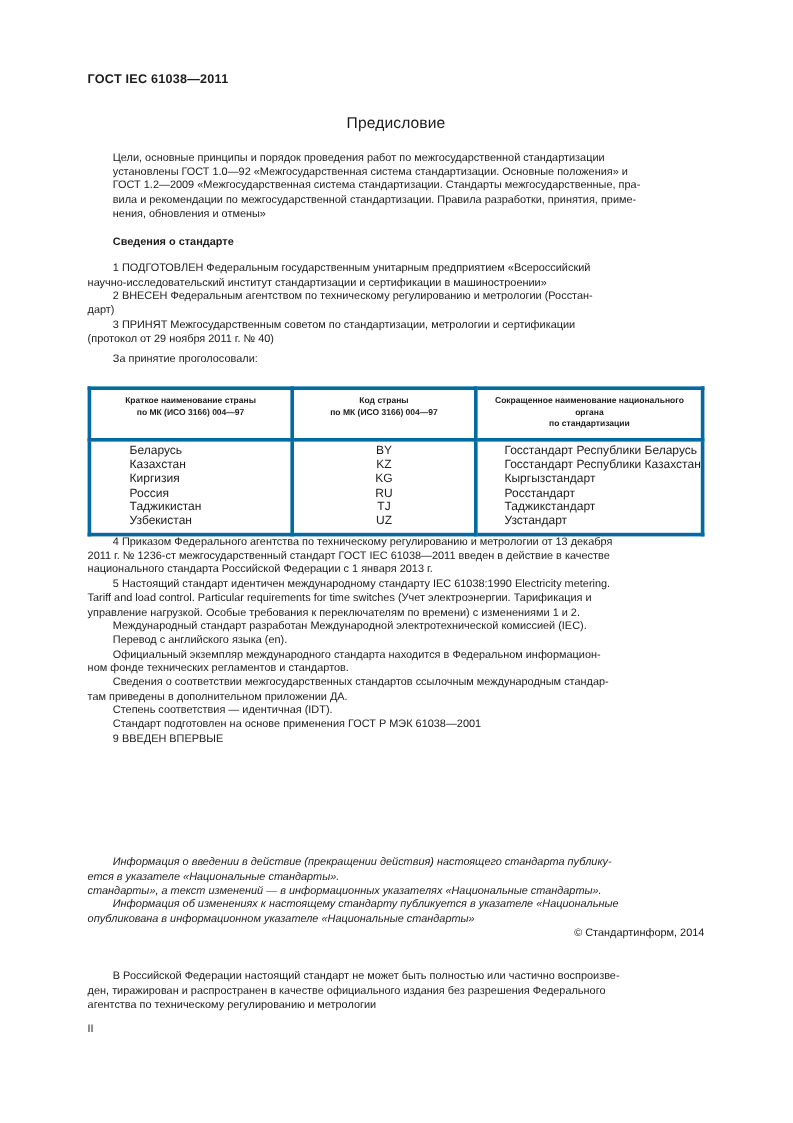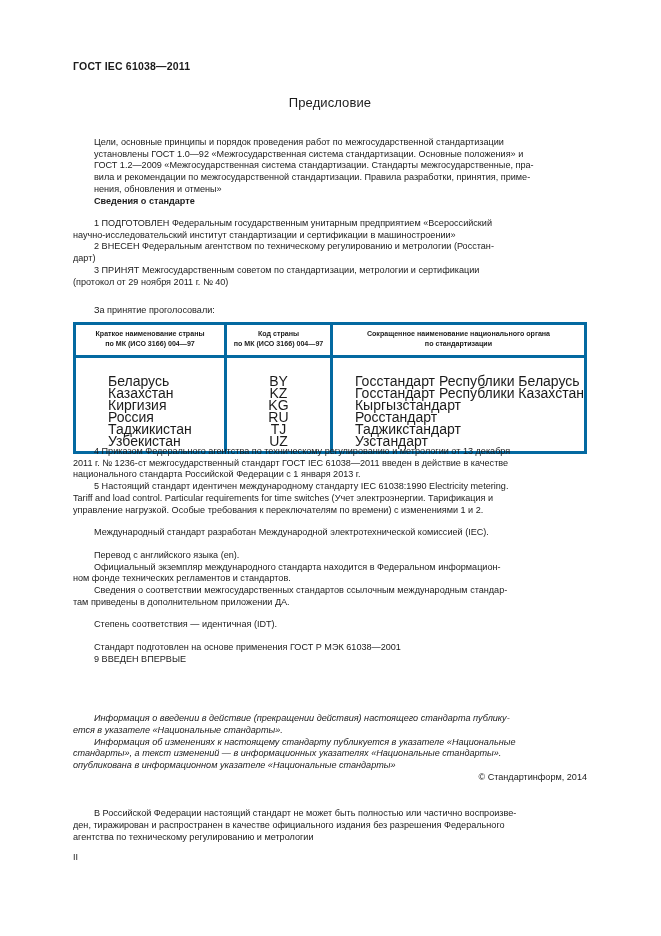--- a/index.html
+++ b/index.html
@@ -49,21 +49,20 @@
     line-height: 11.7px;
     text-align: justify;
     text-justify: inter-word;
   }
   .body-block p {
     margin: 0;
     text-align: justify;
   }
   .body-block p.indent {
     text-indent: 21px;
-    margin-top: 11px;
   }
   .body-block p.noj {
     text-align: left;
   }
   .sub-head {
     font-weight: bold;
     text-indent: 21px;
     font-size: 9.1px;
   }
   .gap-tiny { height: 6px; }
@@ -95,23 +94,23 @@
     vertical-align: top;
   }
   table.vote-table th {
     font-weight: bold;
     font-size: 7.1px;
     line-height: 9.6px;
     text-align: center;
     padding: 5px 4px 6px 4px;
   }
   table.vote-table td.cell {
-    font-size: 14px;
+    font-size: 10px;
     line-height: 11.9px;
-    padding: 18px 0 3px 0;
+    padding: 2px 0 3px 0;
   }
   .col-name { width: 176px; }
   .col-code { width: 172px; }
   .col-org  { width: 166px; }
 
   .cell-list { margin: 0; padding: 0; list-style: none; }
   .cell-list li { white-space: nowrap; }
   .pad-name li { padding-left: 32px; }
   .pad-code li { text-align: center; }
   .pad-org li  { padding-left: 22px; }
@@ -272,22 +271,22 @@
     <p class="indent noj">Стандарт подготовлен на основе применения ГОСТ Р МЭК 61038—2001</p>
     <p class="noj" style="text-indent:21px;">9  ВВЕДЕН ВПЕРВЫЕ</p>
   </div>
 
   <div class="italic-block" style="top:673px;margin-top:40px;">
     <p>
       <span class="jline spread" style="text-indent:21px;">Информация о введении в действие (прекращении действия) настоящего стандарта публику-</span>
       <span class="jline">ется в указателе «Национальные стандарты».</span>
     </p>
     <p>
+      <span class="jline spread">стандарты», а текст изменений — в информационных указателях «Национальные стандарты».</span>
       <span class="jline spread" style="text-indent:21px;">Информация об изменениях к настоящему стандарту публикуется в указателе «Национальные</span>
-      <span class="jline spread">стандарты», а текст изменений — в информационных указателях «Национальные стандарты».</span>
       <span class="jline">опубликована в информационном указателе «Национальные стандарты»</span>
     </p>
   </div>
 
   <div class="copyright" style="top:772px;">© Стандартинформ, 2014</div>
 
   <div class="footer-note" style="top:808px;">
     <p>
       <span class="jline spread" style="text-indent:21px;">В Российской Федерации настоящий стандарт не может быть полностью или частично воспроизве-</span>
       <span class="jline spread">ден, тиражирован и распространен в качестве официального издания без разрешения Федерального</span>

